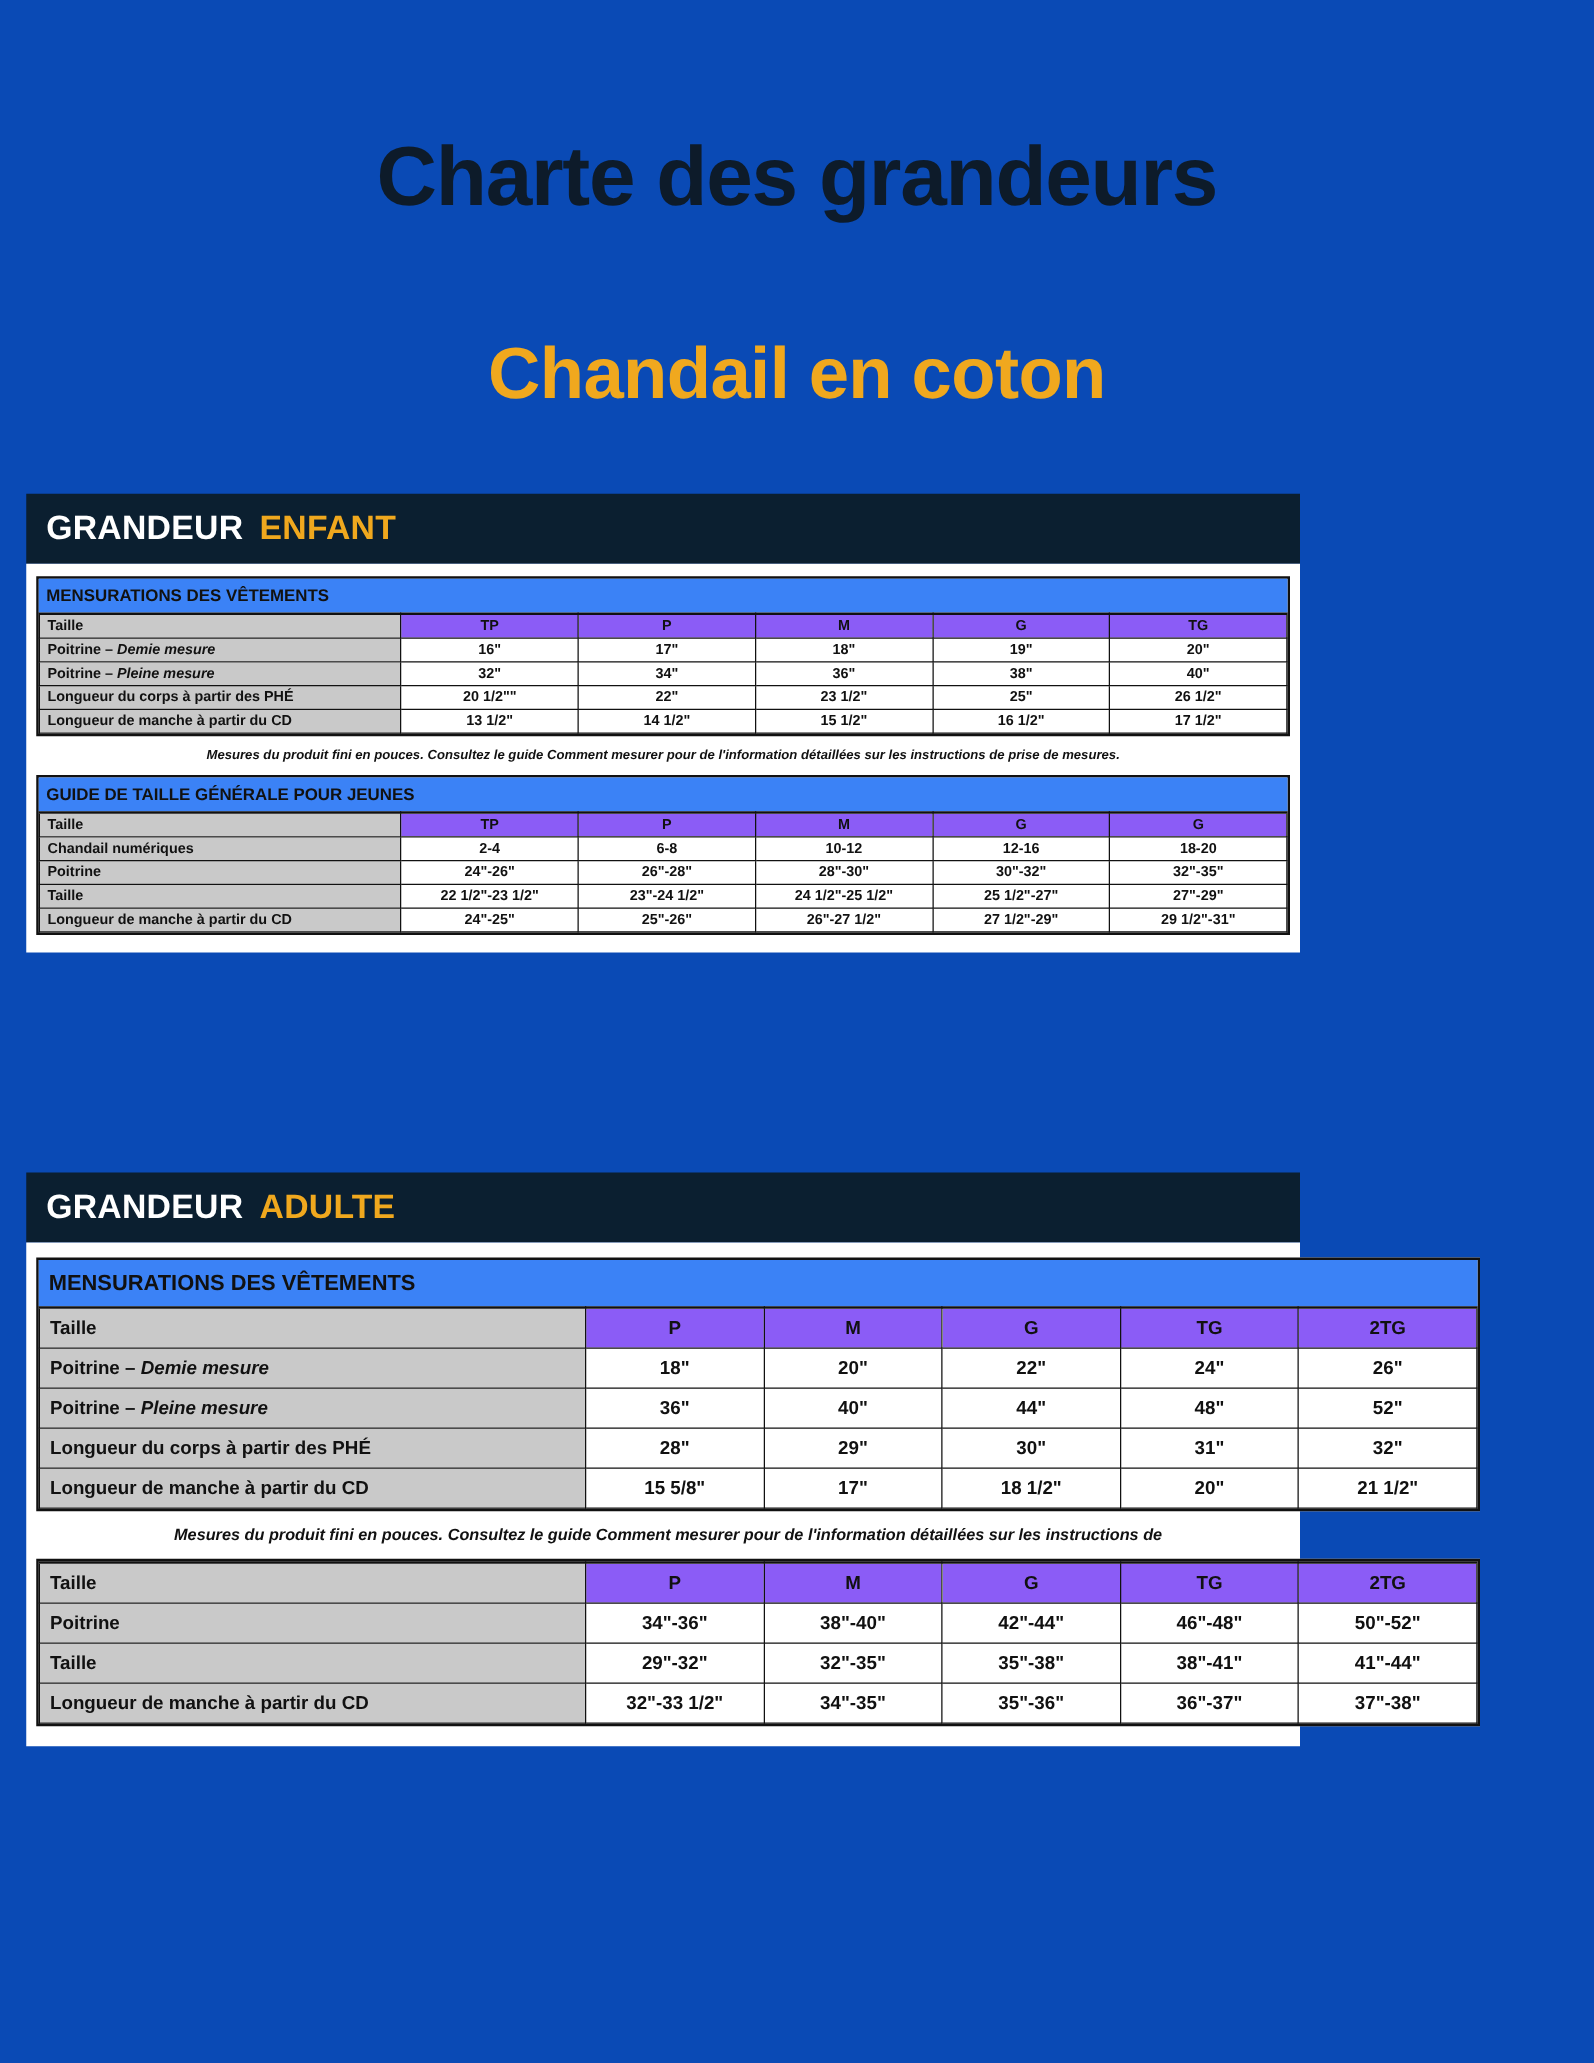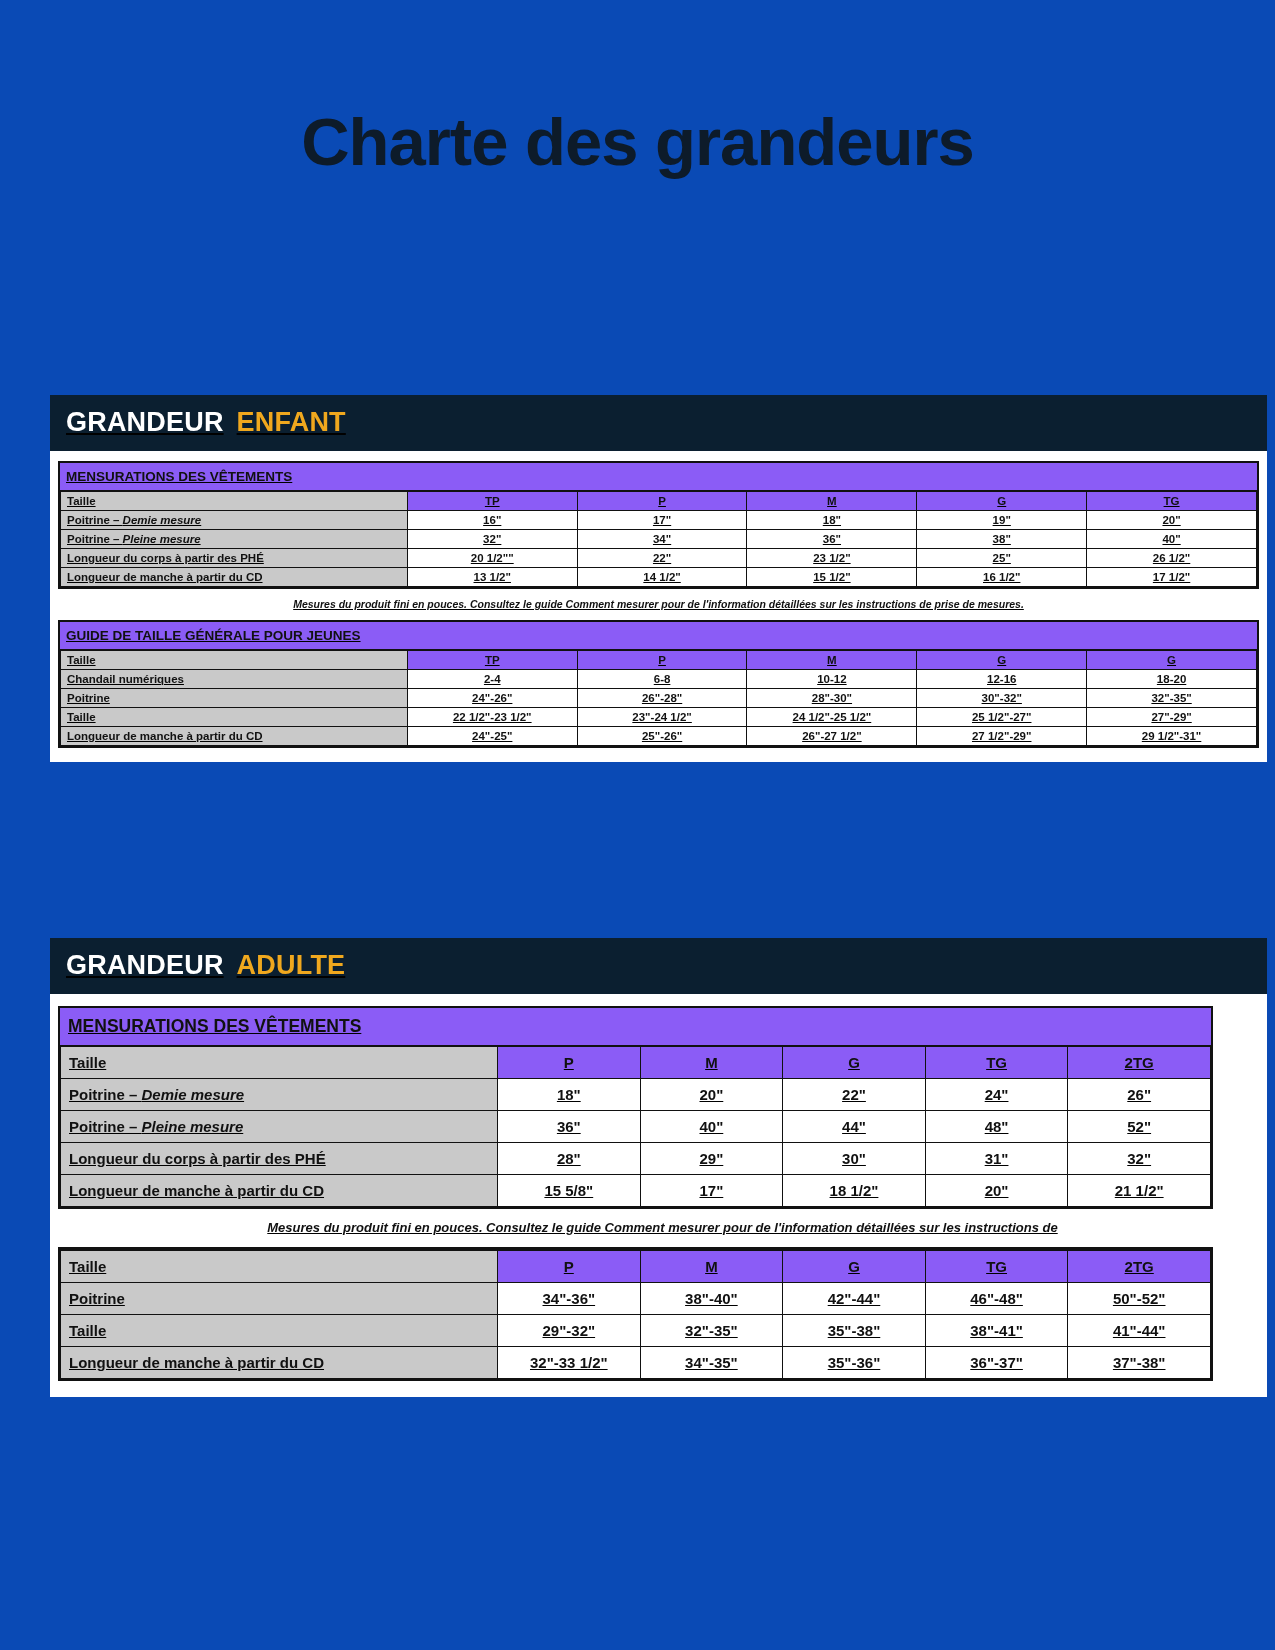--- a/index.html
+++ b/index.html
@@ -26,21 +26,21 @@
   .title-sub {
     text-align: center;
     color: #F0A81E;
     font-size: 58px;
     font-weight: bold;
     letter-spacing: -0.5px;
     padding-top: 40px;
   }
 
   
-  .section { position: absolute; left: 50px; width: 1217px; text-decoration: underline; }
+  .section { position: absolute; left: 21px; width: 1019px; }
   .section-enfant { top: 350px; }
   .section-adulte { top: 893px; }
 
   .sec-header {
     background: #0B1F30;
     height: 56px;
     display: flex;
     align-items: center;
     padding-left: 16px;
   }
@@ -90,21 +90,21 @@
   }
   table.sz td.rowlabel em { font-style: italic; }
   table.sz th.colhead { background: #8b5cf6; }
   table.sz td.corner { background: #C9C9C9; }
   .tbl-wrap { border: 2px solid #111; background: #fff; }
   .tbl-title-bar {
     font-size: 13.5px;
     font-weight: bold;
     color: #111;
     padding: 6px 0 6px 6px;
-    background: #8b5cf6;
+    background: #3b82f6;
   }
   .tbl-wrap table.sz { border: none; border-top: 2px solid #111; }
 
   .footnote {
     text-align: center;
     font-size: 10.5px;
     font-style: italic;
     font-weight: bold;
     color: #111;
     padding: 9px 4px 10px 4px;
@@ -118,20 +118,21 @@
   .adult table.sz td.rowlabel { padding-left: 8px; }
   .adult .footnote { font-size: 13px; padding: 11px 0 12px 0; text-align: center; }
   .adult .tbl-wrap { width: 1155px; }
 </style>
 </head>
 <body>
 
 <div class="page">
 
   <h1 class="title-main">Charte des grandeurs</h1>
+  <h2 class="title-sub">Chandail en coton</h2>
 
   <div class="section section-enfant">
     <div class="sec-header">
       <span class="lbl">GRANDEUR</span>
       <span class="val">ENFANT</span>
     </div>
     <div class="sec-body" id="body-enfant">
         <div class="tbl-wrap">
           <div class="tbl-title-bar">MENSURATIONS DES VÊTEMENTS</div>
           <table class="sz">

